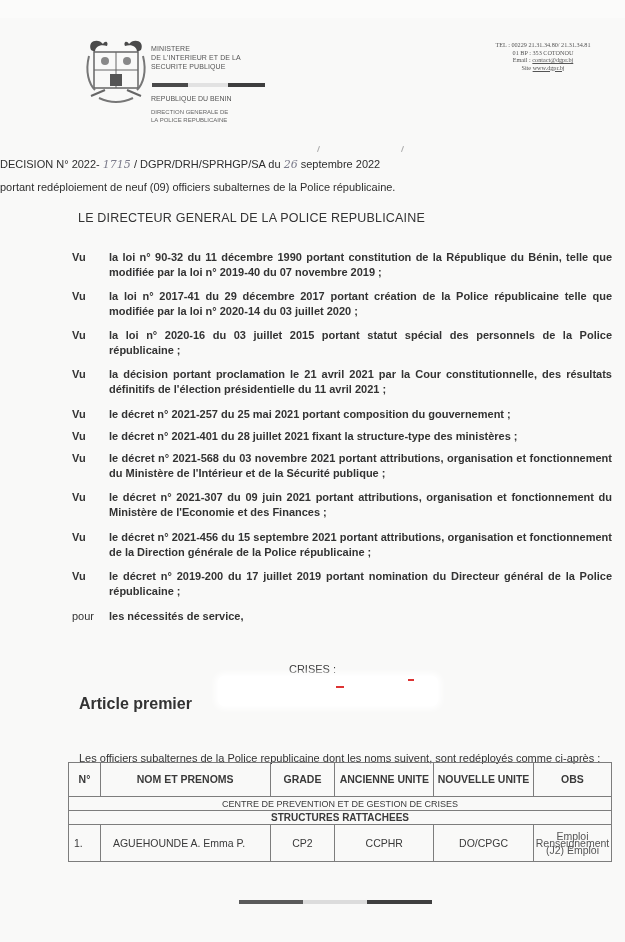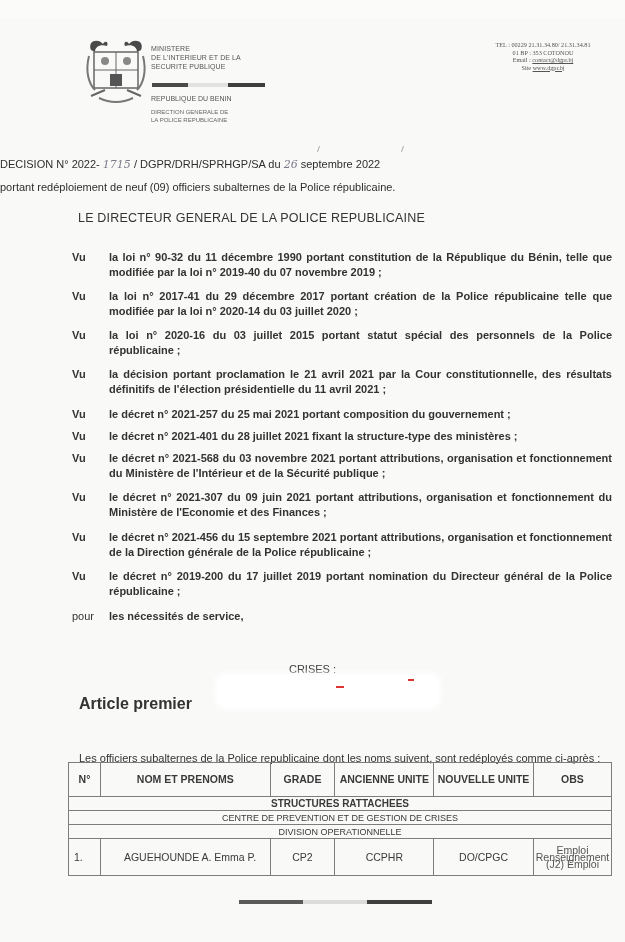--- a/index.html
+++ b/index.html
@@ -38,21 +38,21 @@
   .redact .m2 { position: absolute; left: 190px; top: 3px; width: 6px; height: 2px; background: #d33; }
   .art { position: absolute; left: 79px; top: 695px; font-size: 16px; font-weight: bold; color: #333; }
   .art-text { position: absolute; left: 69px; top: 750px; width: 538px; font-size: 11px; line-height: 16px; text-align: justify; color: #333; margin-left: 10px; }
   
   table { position: absolute; left: 68px; top: 762px; width: 544px; border-collapse: collapse; font-size: 10px; color: #3a3a3a; }
   td, th { border: 1px solid #7d7d7d; text-align: center; padding: 0; font-weight: normal; }
   th { height: 33px; font-weight: bold; font-size: 10.5px; line-height: 13px; }
   .span-row td { height: 13px; font-size: 9px; line-height: 12px; }
   .span-row.bold td { font-weight: bold; font-size: 10px; }
   .data-row td { height: 36px; font-size: 10.5px; }
-  .data-row td.name { text-align: left; padding-left: 23px; }
+  .data-row td.name { text-align: left; padding-left: 12px; }
   .data-row td.num { text-align: left; padding-left: 5px; }
   .obs { font-size: 5.5px; line-height: 7px; color: #555; }
   .obs span { display: block; }
   .bottom-bar { position: absolute; left: 239px; top: 900px; width: 193px; height: 4px; }
   .bottom-bar span { position: absolute; top: 0; height: 4px; }
   .pen { position: absolute; width: 1px; height: 6px; background: #aaa; transform: rotate(20deg); }
 </style>
 </head>
 <body>
 
@@ -175,28 +175,25 @@
   </colgroup>
   <tbody>
       <tr>
     <th>N°</th>
     <th>NOM ET PRENOMS</th>
     <th>GRADE</th>
     <th>ANCIENNE UNITE</th>
     <th>NOUVELLE UNITE</th>
     <th>OBS</th>
   </tr>
-  <tr class="span-row bold">
-        <td colspan="6">STRUCTURES RATTACHEES</td>
-      </tr>
   <tr class="span-row">
         <td colspan="6">CENTRE DE PREVENTION ET DE GESTION DE CRISES</td>
       </tr>
-  <tr class="span-row">
-        <td colspan="6">DIVISION OPERATIONNELLE</td>
+  <tr class="span-row bold">
+        <td colspan="6">STRUCTURES RATTACHEES</td>
       </tr>
   <tr class="data-row">
     <td class="num">1.</td>
     <td class="name">AGUEHOUNDE A. Emma P.</td>
     <td>CP2</td>
     <td>CCPHR</td>
     <td>DO/CPGC</td>
     <td class="obs">
       <span>Emploi</span>
       <span>Renseignement</span>

